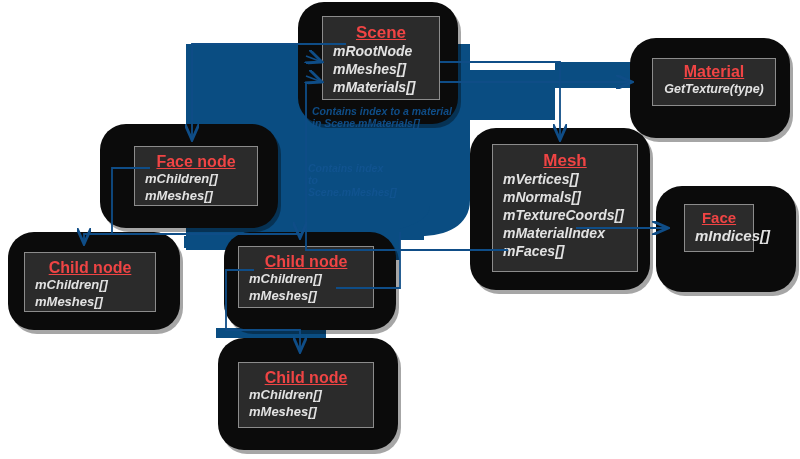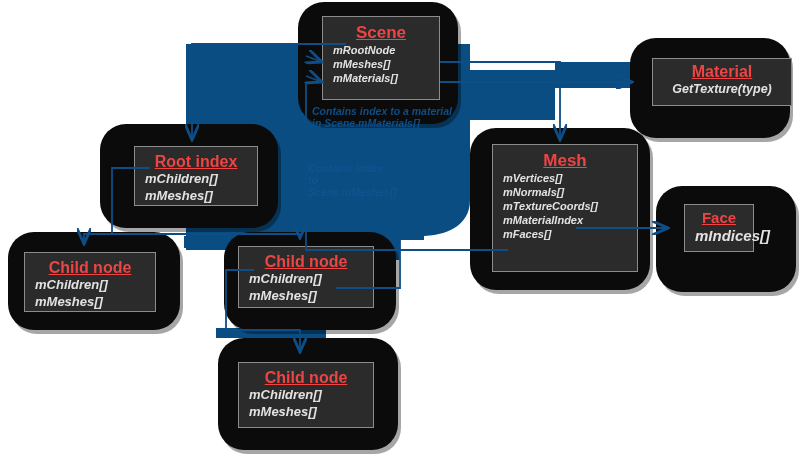--- a/index.html
+++ b/index.html
@@ -32,21 +32,21 @@
     text-decoration:underline;
     white-space:nowrap;
   }
   .cls .field{
     display:block;color:#e2e2e2;font-style:italic;font-weight:bold;
     white-space:nowrap;line-height:1.28;
   }
 
   
   .t18 .title{font-size:17px;}
-  .t18 .field{font-size:11px;}
+  .t18 .field{font-size:14px;}
   .t16 .title{font-size:16px;}
   .t16 .field{font-size:13px;}
   .t15 .title{font-size:15px;}
   .t15 .field{font-size:12.5px;}
 
   
   .note{
     position:absolute;z-index:4;
     color:#0f4d87;font-style:italic;font-weight:bold;
     font-size:10.5px;line-height:1.12;white-space:nowrap;
@@ -92,27 +92,27 @@
   <div class="shell" style="left:224px;top:232px;width:172px;height:98px;"></div>
   <div class="shell" style="left:218px;top:338px;width:180px;height:112px;"></div>
 
   <div class="cls t18" style="left:322px;top:16px;width:118px;height:84px;">
     <span class="title">Scene</span>
     <span class="field">mRootNode</span>
     <span class="field">mMeshes[]</span>
     <span class="field">mMaterials[]</span>
   </div>
 
-  <div class="cls t16" style="left:652px;top:58px;width:140px;height:48px;padding-top:4px;">
+  <div class="cls t16" style="left:652px;top:58px;width:124px;height:48px;padding-top:4px;">
     <span class="title">Material</span>
     <span class="field" style="text-align:center;font-size:12.5px;">GetTexture(type)</span>
   </div>
 
   <div class="cls t16" style="left:134px;top:146px;width:124px;height:60px;">
-    <span class="title">Root index</span>
+    <span class="title">Face node</span>
     <span class="field">mChildren[]</span>
     <span class="field">mMeshes[]</span>
   </div>
 
   <div class="cls t18" style="left:492px;top:144px;width:146px;height:128px;">
     <span class="title">Mesh</span>
     <span class="field">mVertices[]</span>
     <span class="field">mNormals[]</span>
     <span class="field">mTextureCoords[]</span>
     <span class="field">mMaterialIndex</span>

